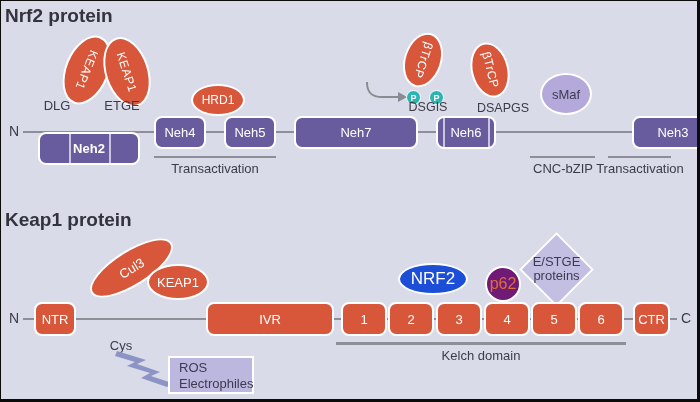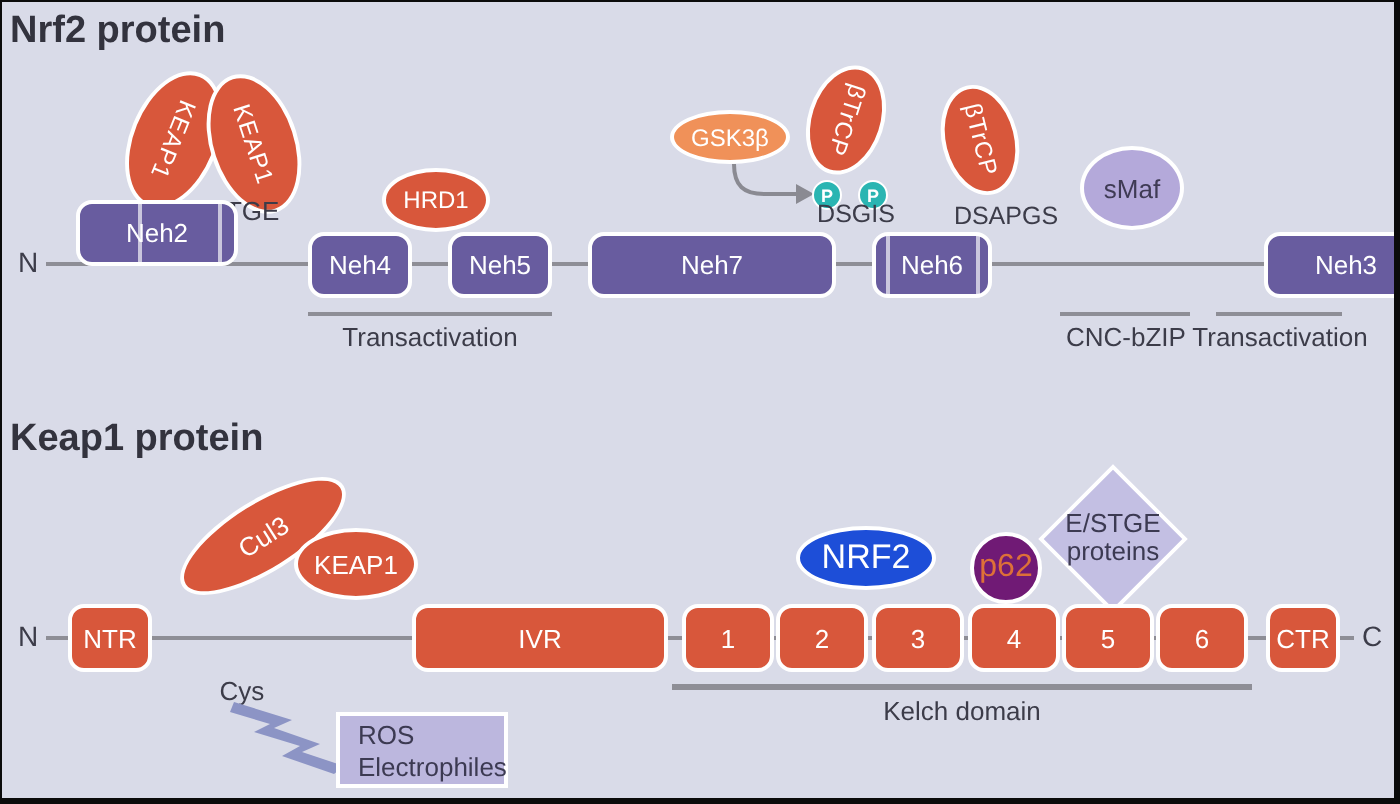--- a/index.html
+++ b/index.html
@@ -65,23 +65,20 @@
     <span class="vtext">KEAP1</span>
   </div>
 
   <div class="lbl" style="left:38px;top:97px;width:36px;">DLG</div>
   <div class="lbl" style="left:100px;top:97px;width:42px;">ETGE</div>
 
   <div class="oval red" style="left:190px;top:83px;width:54px;height:32px;">
     <span>HRD1</span>
   </div>
 
-  <div class="oval" style="left:334px;top:54px;width:60px;height:27px;background:#f09159;">
-    <span>GSK3β</span>
-  </div>
 
   <div class="oval red" style="left:403px;top:31px;width:38px;height:56px;transform:rotate(18deg);">
     <span class="vtext">βTrCP</span>
   </div>
   <div class="oval red" style="left:470px;top:41px;width:38px;height:56px;transform:rotate(-14deg);">
     <span class="vtext">βTrCP</span>
   </div>
 
   <svg class="overlay" width="700" height="402">
     <path d="M366,81 C366,92 371,96 381,96 L397,96" fill="none" stroke="#8a8a92" stroke-width="2"></path>
@@ -98,21 +95,21 @@
   <div class="motif" style="left:403px;top:99px;width:48px;">DSGIS</div>
   <div class="motif" style="left:473px;top:100px;width:58px;">DSAPGS</div>
 
   <div class="oval" style="left:539px;top:72px;width:52px;height:42px;background:#b4a9da;color:#3f3b54;font-size:13px;">
     <span>sMaf</span>
   </div>
 
   <div class="term" style="left:8px;top:122px;">N</div>
   <div class="term" style="left:681px;top:122px;">C</div>
 
-  <div class="box purple" style="left:37px;top:99px;width:81px;height:33px;">
+  <div class="box purple" style="left:37px;top:131px;width:102px;height:33px;font-weight:bold;">
     <div class="seg-div" style="left:29px;"></div>
     <div class="seg-div" style="left:69px;"></div>
     <span>Neh2</span>
   </div>
   <div class="box purple" style="left:153px;top:115px;width:52px;height:33px;">
     <span>Neh4</span>
   </div>
   <div class="box purple" style="left:223px;top:115px;width:52px;height:33px;">
     <span>Neh5</span>
   </div>

